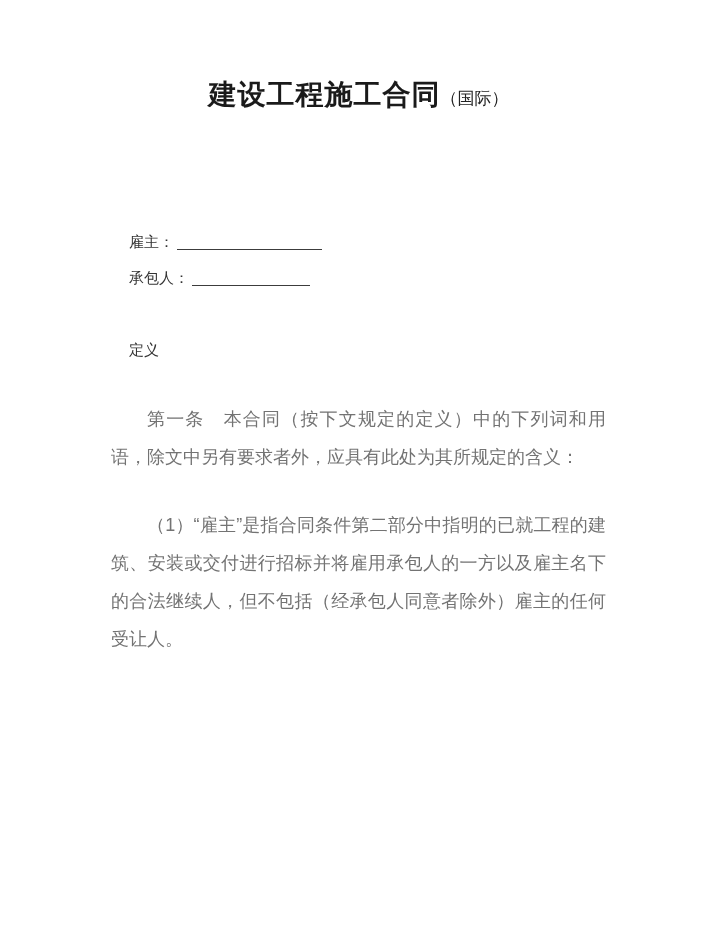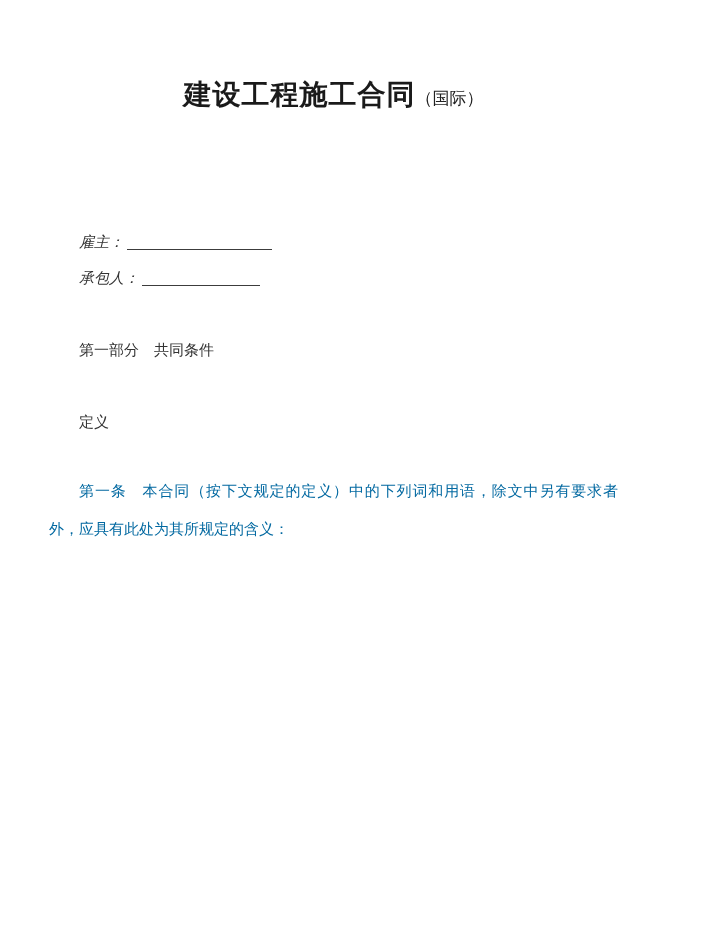--- a/index.html
+++ b/index.html
@@ -6,21 +6,21 @@
     margin: 0;
     padding: 0;
     background: #ffffff;
   }
   .page {
     position: relative;
     width: 720px;
     height: 931px;
     box-sizing: border-box;
     background: #ffffff;
-    padding: 74px 102px 0 49px;
+    padding: 74px 102px 0 99px;
     font-family: "Liberation Sans", "DejaVu Sans", sans-serif;
     color: #333333;
     overflow: hidden;
   }
   .doc-title {
     margin: 0;
     text-align: center;
     font-size: 28px;
     font-weight: bold;
     line-height: 42px;
@@ -29,39 +29,38 @@
     white-space: nowrap;
   }
   .doc-title .title-suffix {
     font-size: 17px;
     font-weight: 500;
     letter-spacing: 0;
     color: #222222;
   }
   .form-section {
     margin-top: 104px;
-    font-style: italic;
   }
   p.line {
     margin: 0;
     font-size: 15px;
     line-height: 36px;
     text-indent: 2em;
     color: #333333;
   }
   p.spaced {
     margin-top: 36px;
   }
   p.para {
-    margin: 0;
-    font-size: 15px;
+    margin: 12px;
+    font-size: 18px;
     line-height: 38px;
     text-indent: 2em;
     text-align: justify;
-    color: #0369a1;
+    color: #737373;
   }
   p.para-first {
     margin-top: 32px;
   }
   p.para-second {
     margin-top: 30px;
   }
   .blank {
     display: inline-block;
     text-indent: 0;
@@ -82,21 +81,21 @@
   <h1 class="doc-title"><span>建设工程施工合同</span><span class="title-suffix">（国际）</span></h1>
 
   <div class="form-section">
     <p class="line"><span>雇主：</span><span class="blank blank-employer"></span></p>
 
     <p class="line"><span>承包人：</span><span class="blank blank-contractor"></span></p>
 
 
   </div>
 
-  <p class="line spaced">第一部分　共同条件</p>
 
 
   <p class="line spaced">定义</p>
 
   <p class="para para-first">第一条　本合同（按下文规定的定义）中的下列词和用语，除文中另有要求者外，应具有此处为其所规定的含义：</p>
 
+  <p class="para para-second">（1）“雇主”是指合同条件第二部分中指明的已就工程的建筑、安装或交付进行招标并将雇用承包人的一方以及雇主名下的合法继续人，但不包括（经承包人同意者除外）雇主的任何受让人。</p>
 
 </div>
 
 </body></html>

